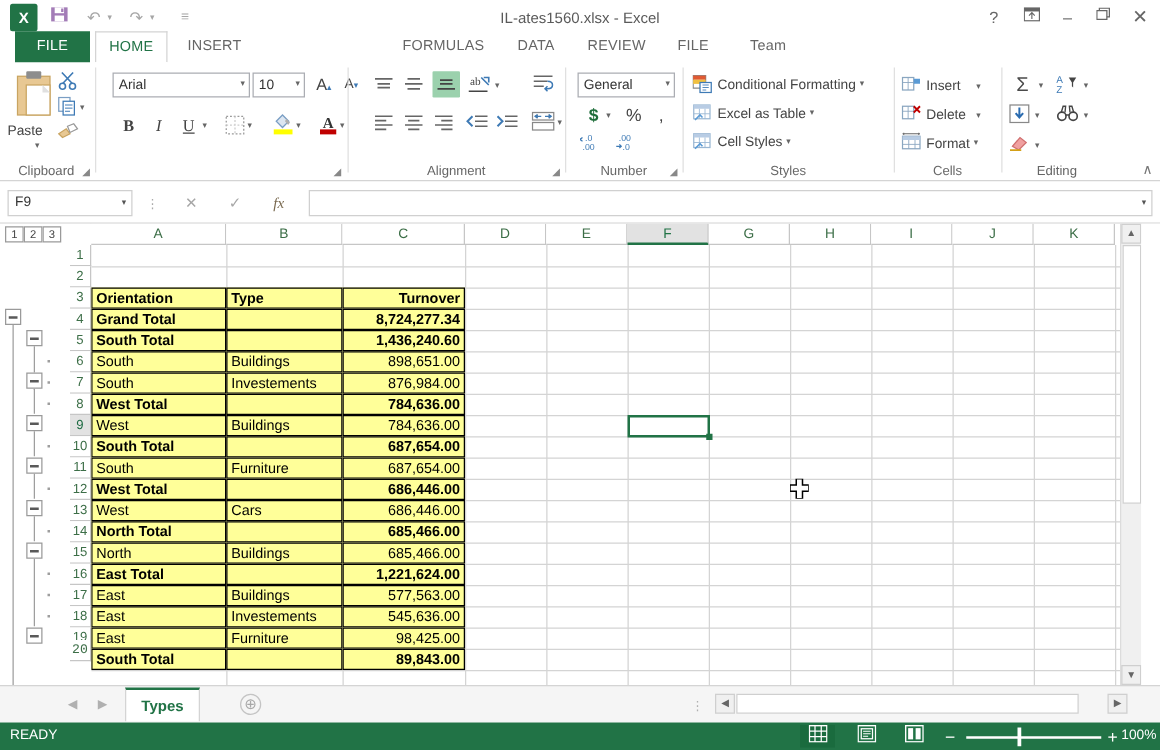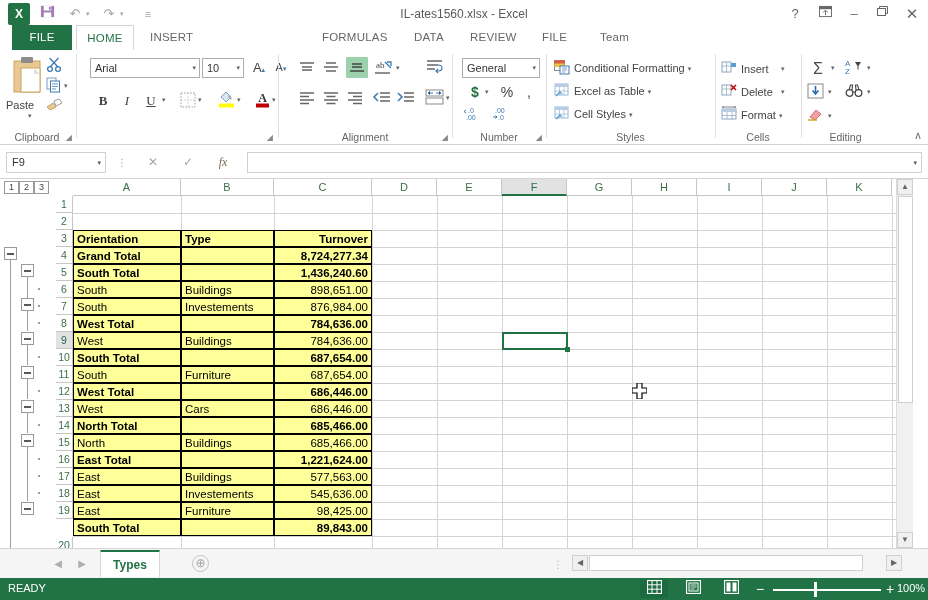--- a/index.html
+++ b/index.html
@@ -587,21 +587,21 @@
       <div class="rh" style="top: 153px;">10</div>
       <div class="rh" style="top: 170px;">11</div>
       <div class="rh" style="top: 187px;">12</div>
       <div class="rh" style="top: 204px;">13</div>
       <div class="rh" style="top: 221px;">14</div>
       <div class="rh" style="top: 238px;">15</div>
       <div class="rh" style="top: 255px;">16</div>
       <div class="rh" style="top: 272px;">17</div>
       <div class="rh" style="top: 289px;">18</div>
       <div class="rh" style="top: 306px;">19</div>
-      <div class="rh" style="top: 341px;">20</div>
+      <div class="rh" style="top: 316px; font-family: Liberation Mono, monospace;">20</div>
     </div>
 
   <div id="cells">
       <div class="gline-h" style="top: 340px;"></div>
       <div class="gline-h" style="top: 323px;"></div>
       <div class="gline-h" style="top: 306px;"></div>
       <div class="gline-h" style="top: 289px;"></div>
       <div class="gline-h" style="top: 272px;"></div>
       <div class="gline-h" style="top: 255px;"></div>
       <div class="gline-h" style="top: 238px;"></div>

